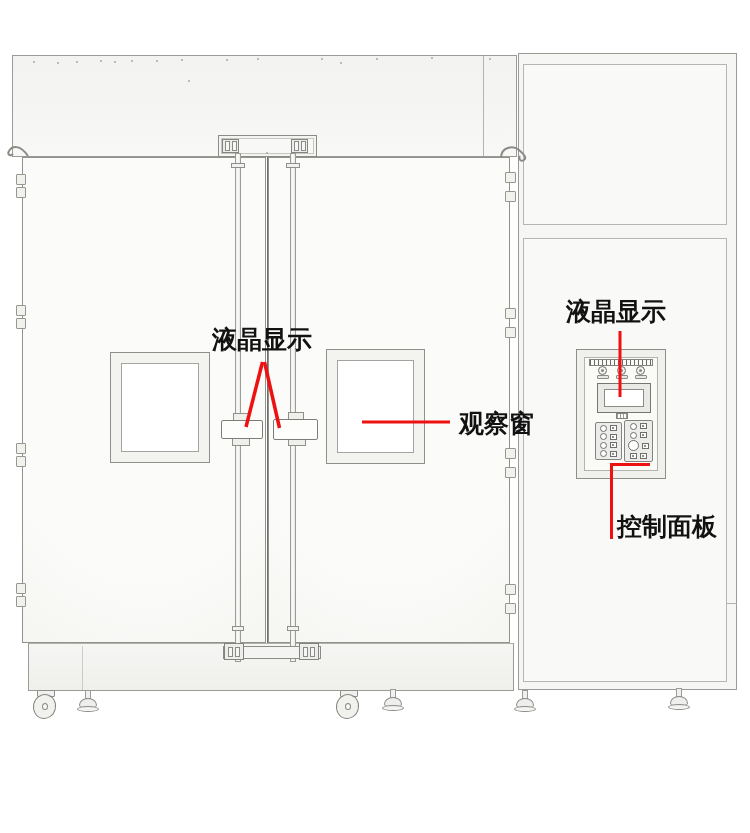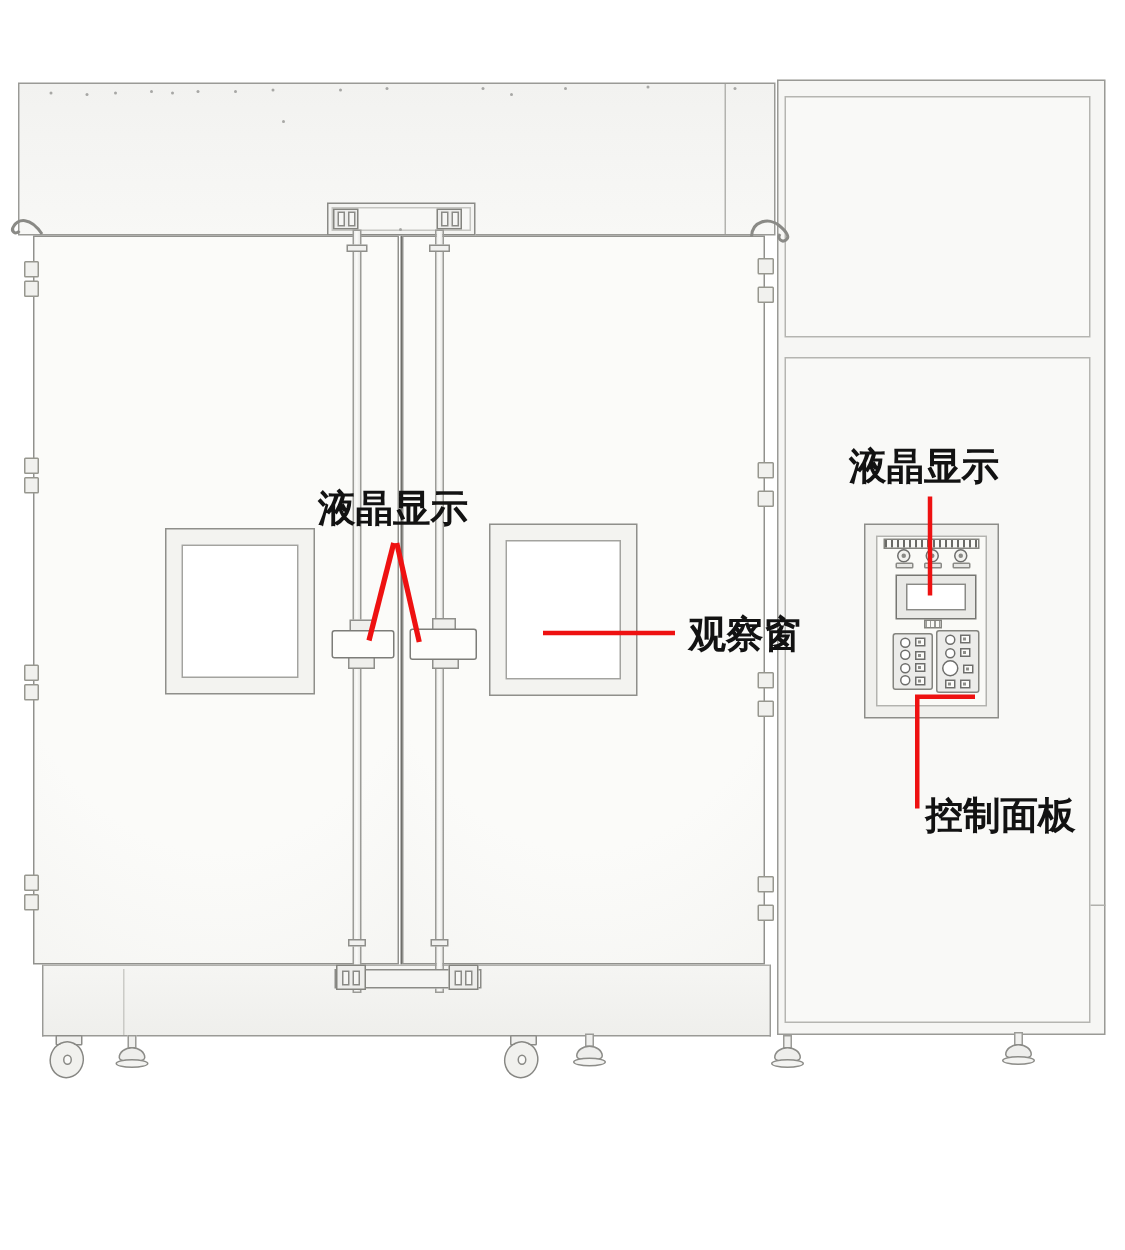--- a/index.html
+++ b/index.html
@@ -252,21 +252,21 @@
     <line class="red" x1="262.5" y1="362" x2="246" y2="427" stroke-width="3.5"></line>
     <line class="red" x1="264.5" y1="362" x2="279.5" y2="428" stroke-width="3.5"></line>
     <line class="red" x1="362" y1="422" x2="450" y2="422" stroke-width="3"></line>
     <line class="red" x1="620" y1="331" x2="620" y2="397" stroke-width="3"></line>
     <polyline class="red" points="650,464.5 611.5,464.5 611.5,539" stroke-width="3"></polyline>
   </svg>
 
   <div class="label" style="left:212px;top:327px;">液晶显示</div>
   <div class="label" style="left:459px;top:411px;">观察窗</div>
   <div class="label" style="left:566px;top:299px;">液晶显示</div>
-  <div class="label" style="left:617px;top:532px;">控制面板</div>
+  <div class="label" style="left:617px;top:514px;">控制面板</div>
 
 <div class="dot" style="left: 33px; top: 61px;"></div>
     <div class="dot" style="left: 57px; top: 62px;"></div>
     <div class="dot" style="left: 76px; top: 61px;"></div>
     <div class="dot" style="left: 100px; top: 60px;"></div>
     <div class="dot" style="left: 114px; top: 61px;"></div>
     <div class="dot" style="left: 131px; top: 60px;"></div>
     <div class="dot" style="left: 156px; top: 60px;"></div>
     <div class="dot" style="left: 181px; top: 59px;"></div>
     <div class="dot" style="left: 226px; top: 59px;"></div>

